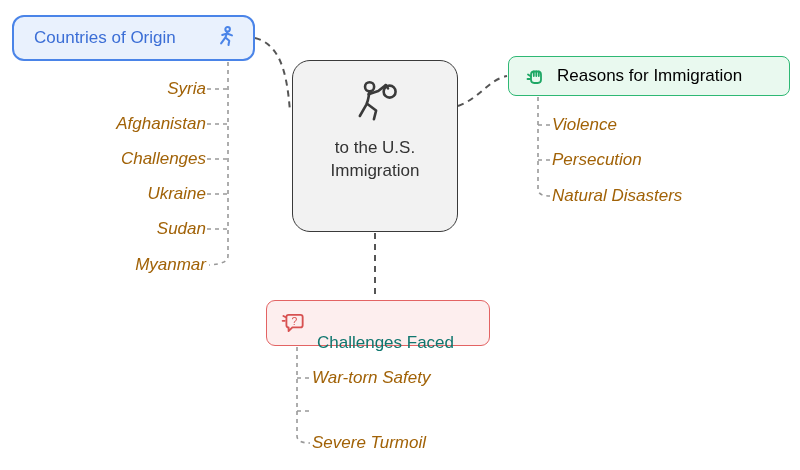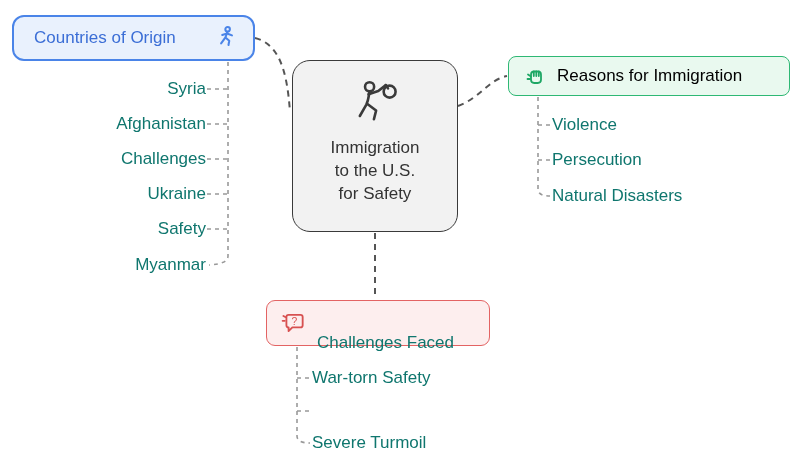--- a/index.html
+++ b/index.html
@@ -36,21 +36,21 @@
 
   .node-center{
     position:absolute;left:292px;top:60px;width:166px;height:172px;
     background:#f2f2f2;border:1.5px solid #3a3a3a;border-radius:18px;
     display:flex;flex-direction:column;align-items:center;justify-content:flex-start;
     box-sizing:border-box;padding-top:16px;
   }
   .center-text{margin-top:8px;text-align:center;font-size:17px;line-height:1.35;color:#333;}
 
   .leaf{
-    position:absolute;height:24px;line-height:24px;font-size:17px;color:#0f766e;white-space:nowrap;
+    position:absolute;height:24px;line-height:24px;font-size:17px;color:#a16207;white-space:nowrap;font-style:italic;
   }
   .leaf.left{left:0;width:206px;text-align:right;}
   .leaf.right{left:552px;}
   .leaf.bottom{left:312px;}
 
   .icon{display:inline-flex;align-items:center;justify-content:center;flex:0 0 auto;}
 </style>
 </head>
 <body>
 
@@ -83,42 +83,41 @@
       <svg width="52" height="52" viewBox="0 0 48 48" fill="none" stroke="#3a3a3a" stroke-width="2.4" stroke-linecap="round" stroke-linejoin="round">
         <circle cx="19" cy="9" r="4.2"></circle>
         <path d="M19 13.5 C 18 18.5 18 21.5 16 25.5 L 10 36"></path>
         <path d="M17 25 L 25 31 L 23 39"></path>
         <path d="M18 16 L 27 13 L 34 7.5"></path>
         <circle cx="37.5" cy="13.5" r="5.5"></circle>
         <path d="M34 7.5 l 2 3"></path>
       </svg>
     </span>
     <div class="center-text">
+      <div>to the U.S.</div>
       <div>Immigration</div>
-      <div>to the U.S.</div>
-      <div>for Safety</div>
     </div>
   </div>
 
   <div class="node node-countries">
     <span class="node-label">Countries of Origin</span>
     <span class="icon">
       <svg width="26" height="26" viewBox="0 0 24 24" fill="none" stroke="#4a84e8" stroke-width="1.9" stroke-linecap="round" stroke-linejoin="round">
         <circle cx="13.5" cy="4" r="2.1"></circle>
         <path d="M13 7 L 11.5 11.5 L 7.5 17 M11.5 11.5 L 15 14.5 L 14.3 18.5"></path>
         <path d="M13 7.8 L 17.5 9.6 M13 7.8 L 8.5 9.2"></path>
       </svg>
     </span>
   </div>
 
   <div class="leaf left" style="top:77px">Syria</div>
   <div class="leaf left" style="top:112px">Afghanistan</div>
   <div class="leaf left" style="top:147px">Challenges</div>
   <div class="leaf left" style="top:182px">Ukraine</div>
-  <div class="leaf left" style="top:217px">Safety</div>
+  <div class="leaf left" style="top:217px">Sudan</div>
   <div class="leaf left" style="top:253px">Myanmar</div>
 
   <div class="node node-reasons">
     <span class="icon">
       <svg width="24" height="24" viewBox="0 0 24 24" fill="none" stroke="#1ea765" stroke-width="1.8" stroke-linecap="round" stroke-linejoin="round">
         <rect x="8" y="7.5" width="10" height="11.5" rx="3.2"></rect>
         <path d="M10.8 7.5 v4.5 M13.3 7.5 v4.5 M15.8 7.5 v4.5"></path>
         <path d="M8 12.5 L 5 10.5 M4.5 15 h 2.5"></path>
       </svg>
     </span>

